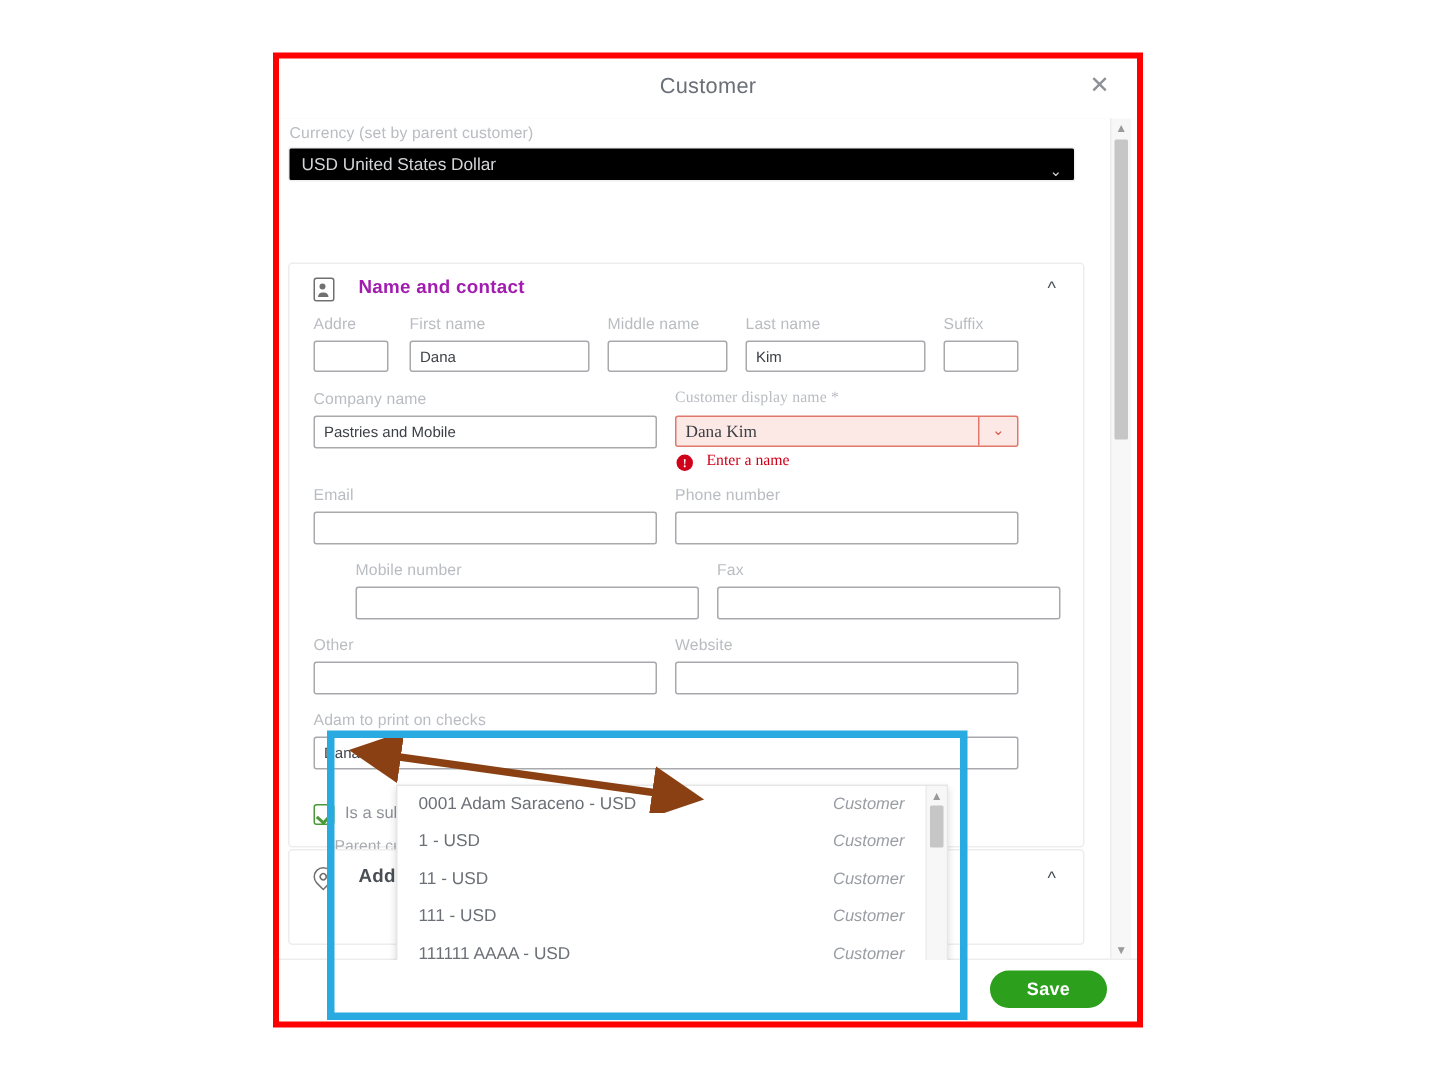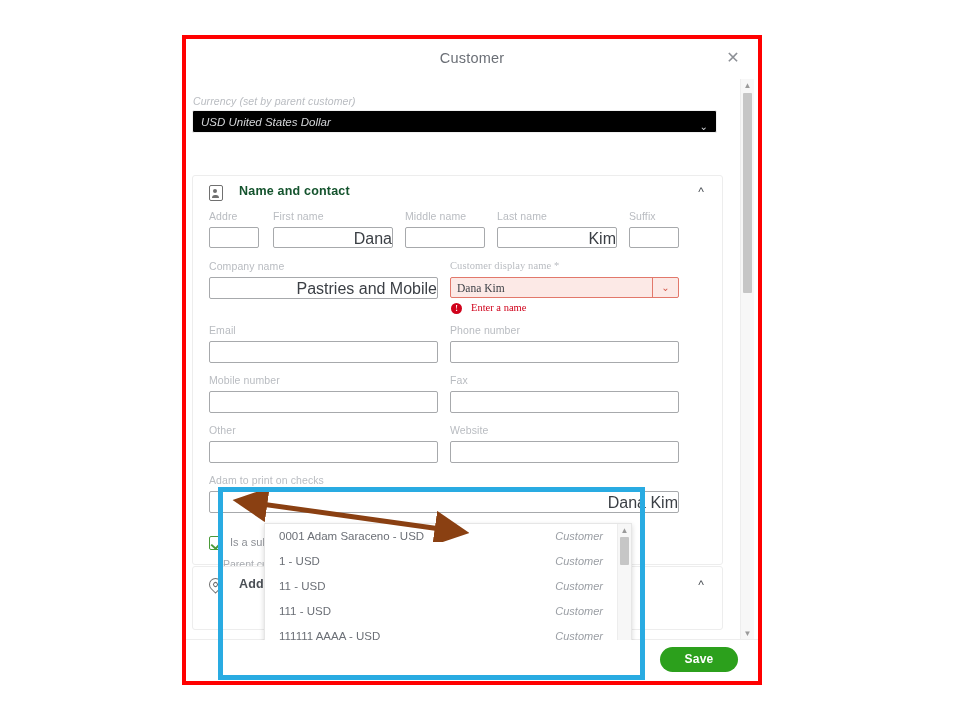--- a/index.html
+++ b/index.html
@@ -43,21 +43,21 @@
   #modal-scrollbar{
     position:absolute;right:4px;top:40px;width:13px;height:561px;
     background:#f7f7f7;border-left:1px solid #ededed;
   }
   #modal-scroll-up{position:absolute;top:2px;left:2px;width:9px;height:9px;color:#9a9a9a;font-size:8px;line-height:9px;text-align:center;}
   #modal-scroll-down{position:absolute;bottom:2px;left:2px;width:9px;height:9px;color:#9a9a9a;font-size:8px;line-height:9px;text-align:center;}
   #modal-scroll-thumb{position:absolute;left:2px;top:14px;width:9px;height:200px;background:#c6c6c6;border-radius:1px;}
 
   
   .fld-label{font-size:10.5px;color:#b9bcc1;margin-bottom:3px;letter-spacing:.1px;}
-  #currency-wrap{position:absolute;left:0;top:16px;width:540px;font-style:italic;}
+  #currency-wrap{position:absolute;left:0;top:4px;width:540px;}
   #currency-label{padding-left:1px;}
   #currency-input{
     position:relative;height:23px;border:1px solid #f0f0f0;border-radius:2px;background:#000000;
     font-size:11.5px;color:#d4d6d9;line-height:23px;padding-left:8px;box-sizing:border-box;
   }
   #currency-caret{position:absolute;right:8px;top:4px;color:#d4d6d9;font-size:10px;}
 
   
   #name-card{
     position:absolute;left:6px;top:96px;width:531px;background:#fff;
@@ -67,30 +67,30 @@
   #name-card-icon{
     position:absolute;left:16px;top:9px;width:14px;height:16px;
     border:1.4px solid #707070;border-radius:2px;box-sizing:border-box;
   }
   #name-card-icon:before{
     content:"";position:absolute;left:3px;top:3px;width:4px;height:4px;border-radius:50%;background:#707070;
   }
   #name-card-icon:after{
     content:"";position:absolute;left:1.5px;top:8.5px;width:7px;height:3.5px;border-radius:3px 3px 0 0;background:#707070;
   }
-  #name-card-title{position:absolute;left:46px;top:8px;font-size:12.5px;color:#14532d;font-weight:bold;letter-spacing:.2px;}
+  #name-card-title{position:absolute;left:46px;top:8px;font-size:12.5px;color:#a21caf;font-weight:bold;letter-spacing:.2px;}
   #name-card-chevron{position:absolute;right:18px;top:9px;color:#4a4f55;font-size:12px;}
 
   #name-card-body{position:relative;padding:0 16px 14px 16px;}
 
   .row{position:relative;margin-bottom:10px;}
   .cell{position:absolute;top:0;}
   .inp{
     height:21px;border:1px solid #a7a9ac;border-radius:2px;background:#fff;box-sizing:border-box;
-    font-size:16px;color:#3b3f45;line-height:21px;padding-left:6px;white-space:nowrap;overflow:hidden;text-align:right;
+    font-size:10px;color:#3b3f45;line-height:21px;padding-left:6px;white-space:nowrap;overflow:hidden;
   }
   .inp.tall{height:22px;line-height:22px;}
 
   
   #row-names{height:40px;}
   #c-title{left:0;width:50px;}
   #c-first{left:64px;width:120px;}
   #c-middle{left:196px;width:80px;}
   #c-last{left:288px;width:120px;}
   #c-suffix{left:420px;width:50px;}
@@ -109,21 +109,21 @@
     text-align:center;line-height:19px;color:#d4584a;font-size:10px;
   }
   #display-error{position:relative;margin-top:4px;height:14px;}
   #display-error-icon{
     position:absolute;left:1px;top:1px;width:11px;height:11px;border-radius:50%;background:#d0021b;
     color:#fff;font-size:8px;line-height:11px;text-align:center;font-weight:bold;
   }
   #display-error-text{position:absolute;left:21px;top:0;font-size:10.5px;color:#d0021b;}
 
   #row-email{height:40px;}
-  #row-mobile{height:40px;}
+  #row-mobile{height:40px;margin-left:28px;}
   #row-other{height:40px;}
   .half-l{left:0;width:229px;}
   .half-r{left:241px;width:229px;}
 
   #row-checks{height:38px;}
   #c-checks{left:0;width:470px;}
 
   
   #subcust{position:relative;padding:0 16px 10px 16px;}
   #subcust-check-row{position:relative;height:18px;}

